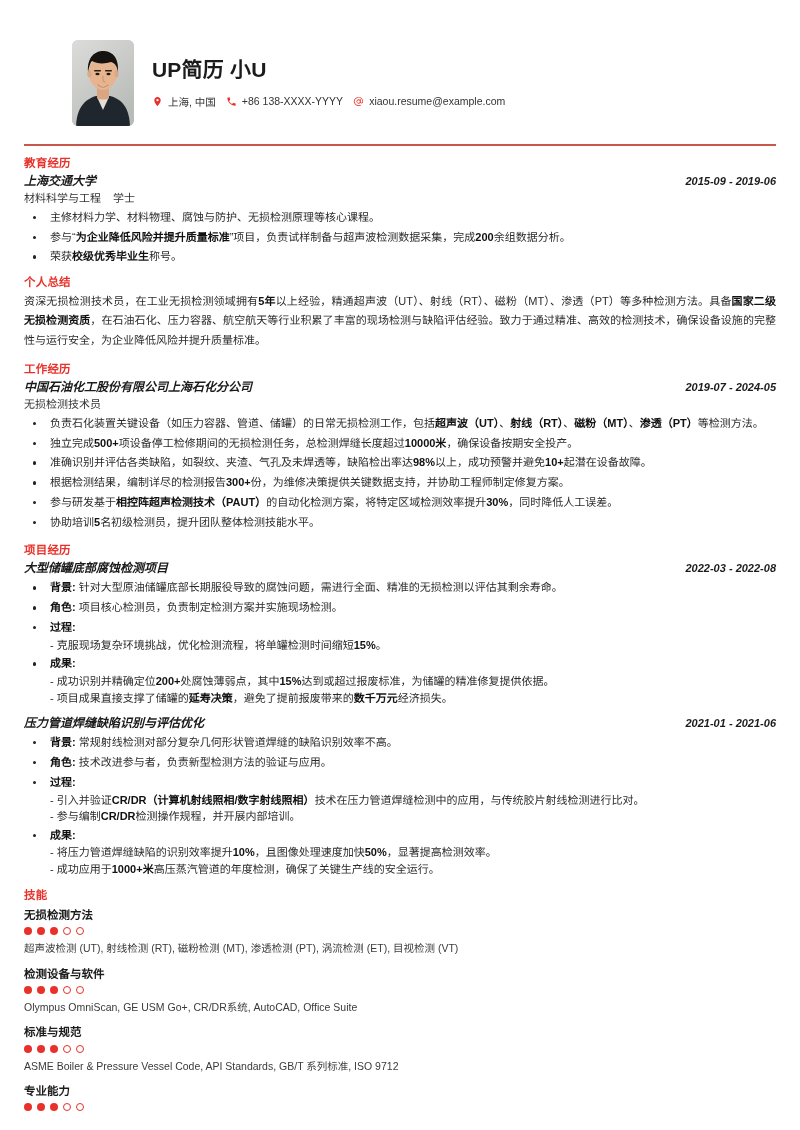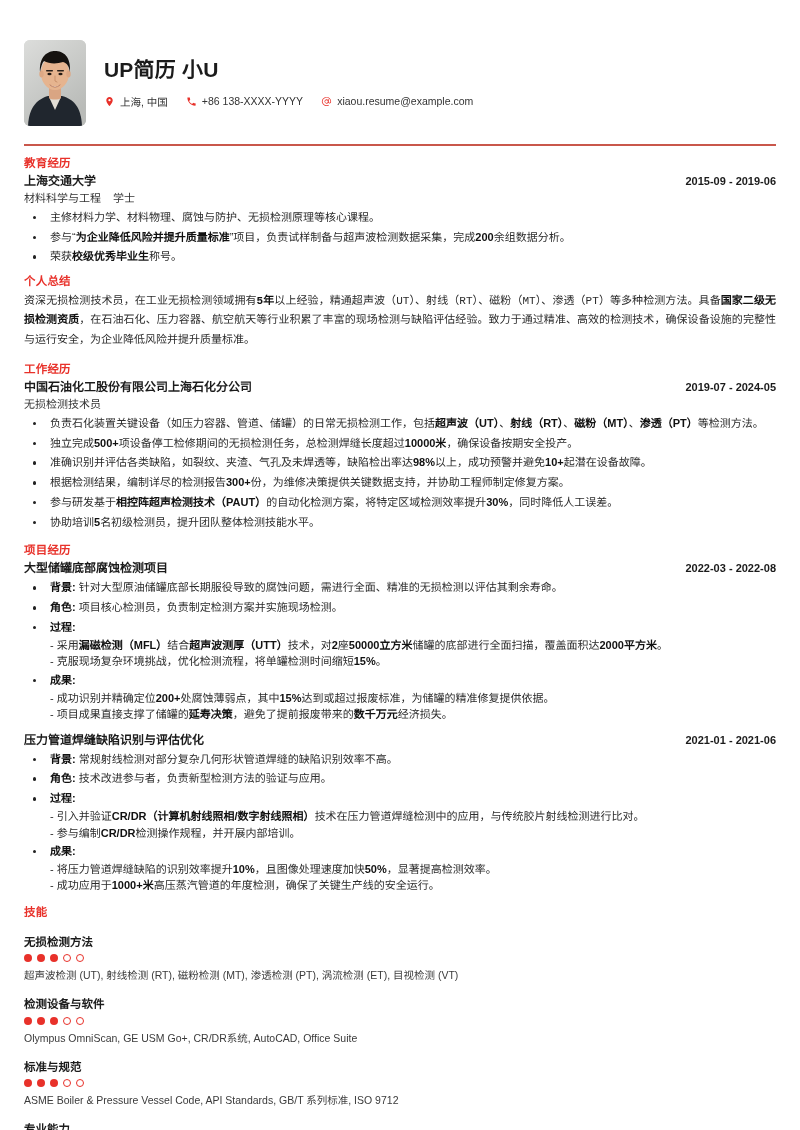--- a/index.html
+++ b/index.html
@@ -25,20 +25,21 @@
     overflow: hidden;
   }
 
   
   .header {
     display: flex;
     align-items: center;
     padding-top: 40px;
     padding-bottom: 18px;
     gap: 18px;
+    margin-left: 48px;
   }
   .photo {
     width: 62px;
     height: 86px;
     border-radius: 6px;
     overflow: hidden;
     flex: 0 0 auto;
     position: relative;
     background: linear-gradient(160deg,#d9dad8 0%, #c9cbc8 55%, #bfc1be 100%);
   }
@@ -49,21 +50,21 @@
     font-weight: 700;
     letter-spacing: .2px;
     color: #1b1b1b;
     line-height: 1.2;
     margin-bottom: 11px;
   }
   .contacts {
     display: flex;
     flex-wrap: wrap;
     align-items: center;
-    gap: 4px 18px;
+    gap: 4px 10px;
     font-size: 10.5px;
     color: #333333;
   }
   .contact {
     display: inline-flex;
     align-items: center;
     gap: 5px;
     white-space: nowrap;
   }
   .ci { width: 11px; height: 11px; display:inline-block; flex:0 0 auto; }
@@ -85,20 +86,21 @@
     line-height: 1.45;
     margin-bottom: 1px;
     letter-spacing: .2px;
   }
   .entry { margin-bottom: 2px; }
   .entry-head {
     display: flex;
     justify-content: space-between;
     align-items: baseline;
     gap: 12px;
+    font-style: italic;
   }
   .entry-title {
     font-size: 12px;
     font-weight: 700;
     color: #1b1b1b;
     line-height: 1.5;
   }
   .entry-date {
     font-size: 11px;
     font-weight: 700;
@@ -156,21 +158,21 @@
   }
   .para {
     font-size: 11px;
     line-height: 1.78;
     color: #2b2b2b;
     text-align: justify;
     margin: 1px 0 0 0;
   }
 
   
-  .skill-block { margin-top: 12px; }
+  .skill-block { margin-top: 2px; }
   .skill-name {
     font-size: 11.5px;
     font-weight: 700;
     color: #1b1b1b;
     line-height: 1.6;
   }
   .dots {
     display: flex;
     gap: 5px;
     margin: 3px 0 5px 0;
@@ -281,21 +283,21 @@
         <div class="entry-sub-right">学士</div>
       </div>
       <ul class="bullets">
         <li>主修材料力学、材料物理、腐蚀与防护、无损检测原理等核心课程。</li>
         <li>参与“<b>为企业降低风险并提升质量标准</b>”项目，负责试样制备与超声波检测数据采集，完成<b>200</b>余组数据分析。</li>
         <li>荣获<b>校级优秀毕业生</b>称号。</li>
       </ul>
     </div>
   </div>
 
-  <div class="section" style="margin-top:8px;font-family:Liberation Mono, monospace;">
+  <div class="section" style="margin-top:8px;">
     <div class="sec-title">个人总结</div>
     <div class="para">资深无损检测技术员，在工业无损检测领域拥有<b>5年</b>以上经验，精通超声波（UT）、射线（RT）、磁粉（MT）、渗透（PT）等多种检测方法。具备<b>国家二级无损检测资质</b>，在石油石化、压力容器、航空航天等行业积累了丰富的现场检测与缺陷评估经验。致力于通过精准、高效的检测技术，确保设备设施的完整性与运行安全，为企业降低风险并提升质量标准。</div>
   </div>
 
   <div class="section" style="margin-top:10px;">
     <div class="sec-title">工作经历</div>
     <div class="entry">
       <div class="entry-head">
         <div class="entry-title">中国石油化工股份有限公司上海石化分公司</div>
         <div class="entry-date">2019-07 - 2024-05</div>
@@ -324,21 +326,20 @@
         <li>
           <b>背景:</b>
           <span>针对大型原油储罐底部长期服役导致的腐蚀问题，需进行全面、精准的无损检测以评估其剩余寿命。</span>
         </li>
         <li>
           <b>角色:</b>
           <span>项目核心检测员，负责制定检测方案并实施现场检测。</span>
         </li>
         <li>
           <b>过程:</b>
-          <div class="sub-line">- 采用<b>漏磁检测（MFL）</b>结合<b>超声波测厚（UTT）</b>技术，对<b>2</b>座<b>50000立方米</b>储罐的底部进行全面扫描，覆盖面积达<b>2000平方米</b>。</div>
           <div class="sub-line">- 克服现场复杂环境挑战，优化检测流程，将单罐检测时间缩短<b>15%</b>。</div>
         </li>
         <li>
           <b>成果:</b>
           <div class="sub-line">- 成功识别并精确定位<b>200+</b>处腐蚀薄弱点，其中<b>15%</b>达到或超过报废标准，为储罐的精准修复提供依据。</div>
           <div class="sub-line">- 项目成果直接支撑了储罐的<b>延寿决策</b>，避免了提前报废带来的<b>数千万元</b>经济损失。</div>
         </li>
       </ul>
     </div>
 

